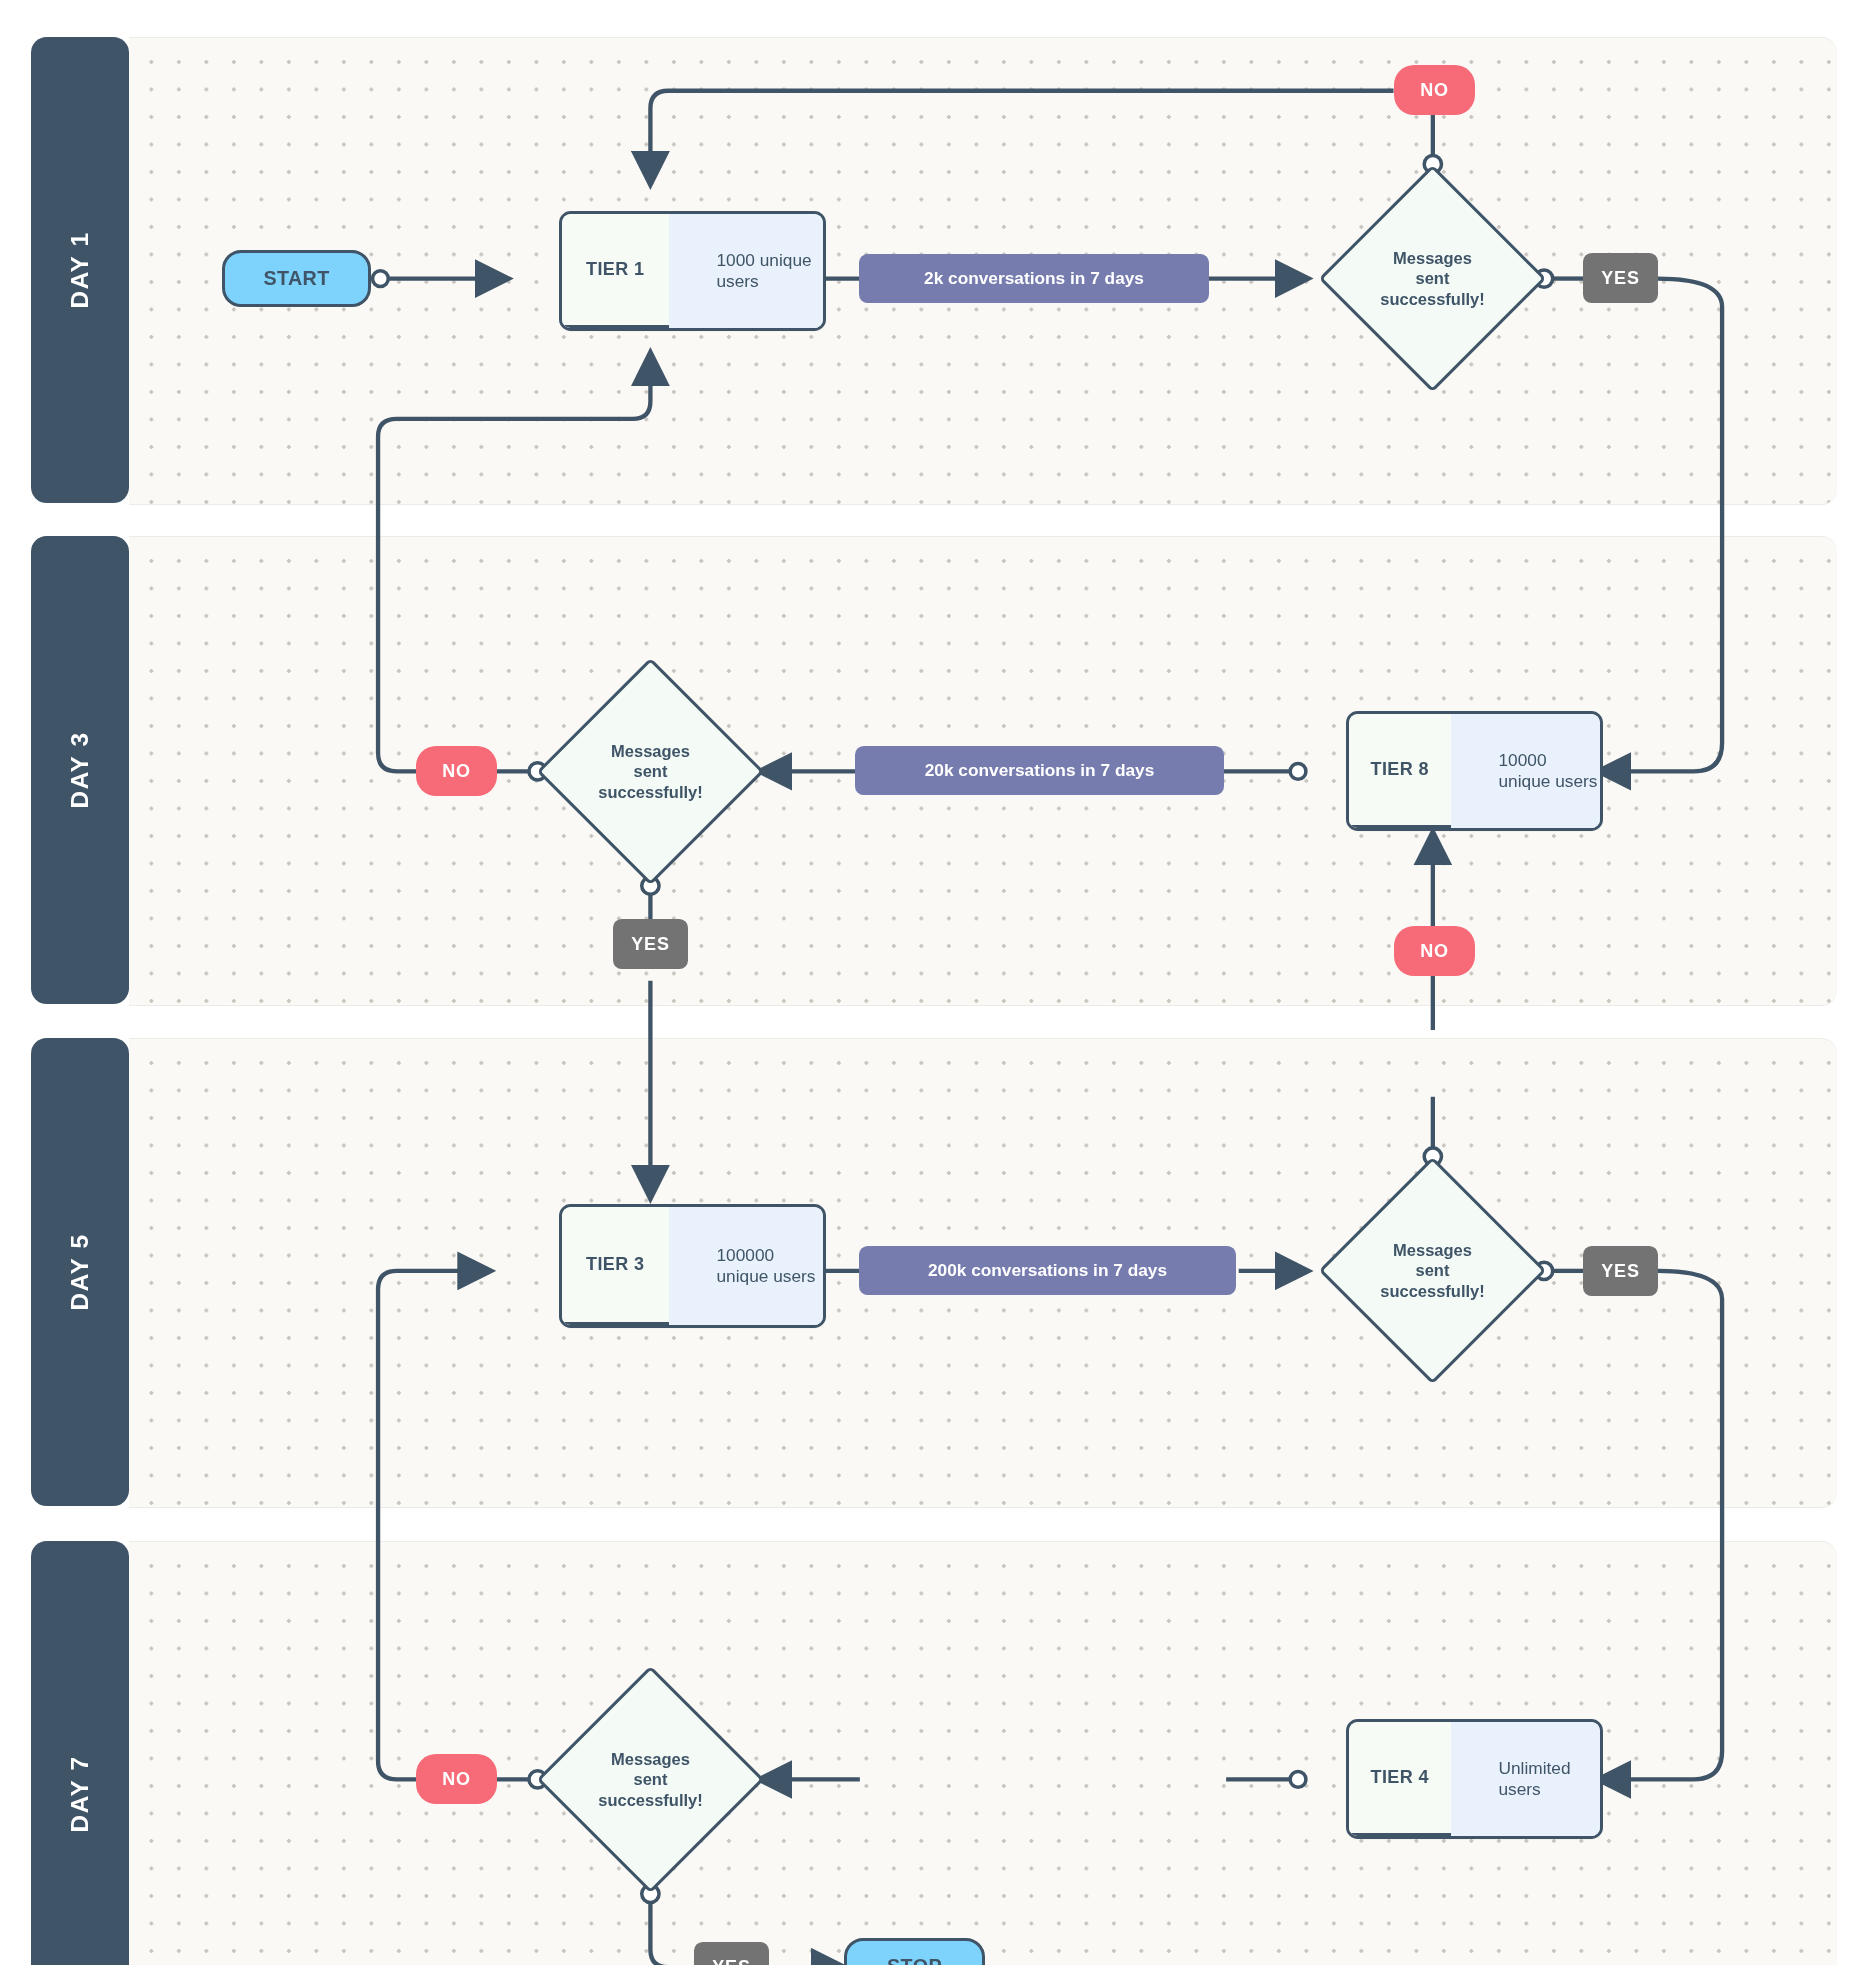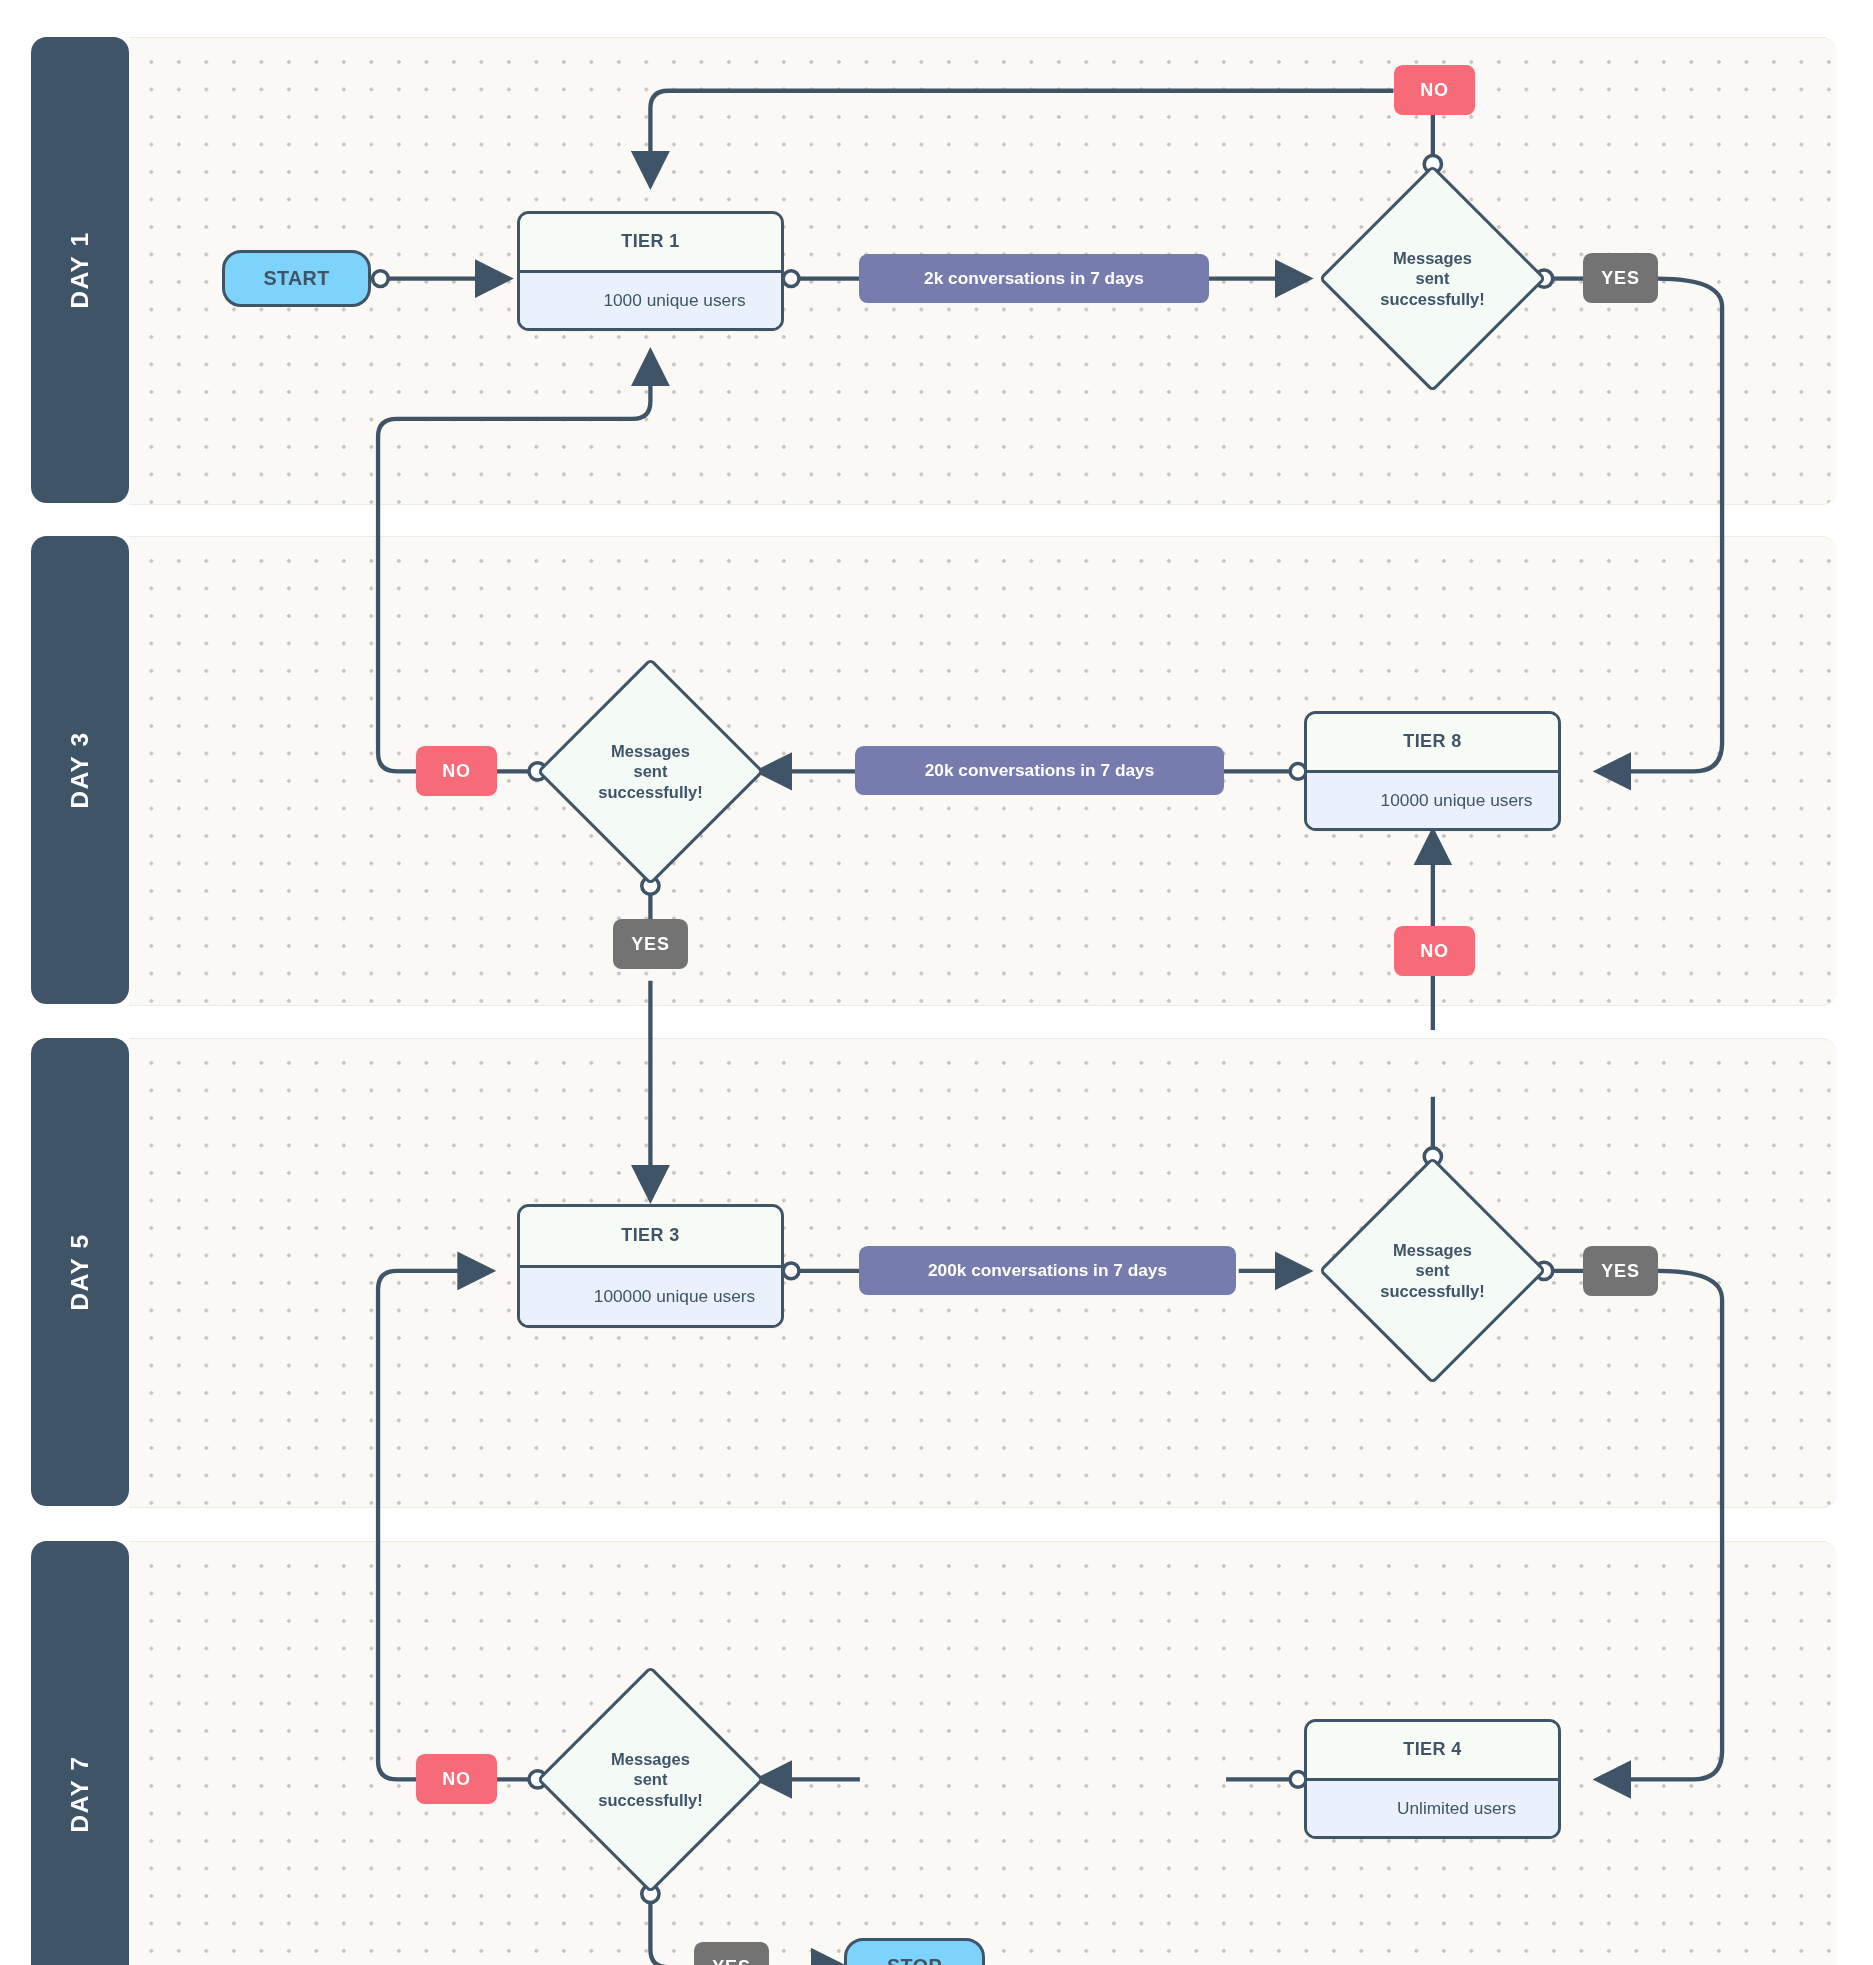--- a/index.html
+++ b/index.html
@@ -45,22 +45,23 @@
   .node{position:absolute;box-sizing:border-box;}
 
   .terminator{
     border:3.5px solid #3F5467;background:#7dd3fc;border-radius:19px;
     display:flex;align-items:center;justify-content:center;
     color:#3F5467;font-weight:bold;font-size:19.7px;letter-spacing:0.4px;
   }
 
   .tier{
     border:3.5px solid #3F5467;border-radius:11.8px;overflow:hidden;
-    display:flex;flex-direction:column;
+    display:flex;flex-direction:row;
     box-shadow:0 0.8px 0 rgba(0,0,0,.04);
+    margin-left:42px;
   }
   .tier .t-top{
     flex:1 1 50%;background:#F7FBF6;
     display:flex;align-items:center;justify-content:center;
     color:#3F5467;font-weight:bold;font-size:18px;letter-spacing:0.4px;
     border-bottom:3.5px solid #3F5467;
   }
   .tier .t-bot{
     flex:1 1 50%;background:#E9F2FC;
     display:flex;align-items:center;justify-content:center;
@@ -78,21 +79,21 @@
     color:#3F5467;font-weight:bold;font-size:16.5px;line-height:1.22;
     width:80%;
   }
 
   .pill{
     border-radius:8.6px;display:flex;align-items:center;justify-content:center;
     color:#ffffff;font-size:17.3px;
   }
   .pill.purple{background:#767CAE;font-weight:bold;}
   .pill.yes{background:#737373;font-weight:bold;font-size:18px;letter-spacing:0.8px;}
-  .pill.no{background:#F76A77;font-weight:bold;font-size:18px;letter-spacing:0.8px;}
+  .pill.no{background:#F76A77;font-weight:bold;font-size:18px;letter-spacing:0.8px;border-radius:20px;}
 </style>
 </head>
 <body>
 
 <div id="page">
  <div id="card"></div>
 
  <div class="lane" style="top:37px;width:1806px;height:466px;">
    <div class="lane-body"></div>
    <div class="lane-head">

